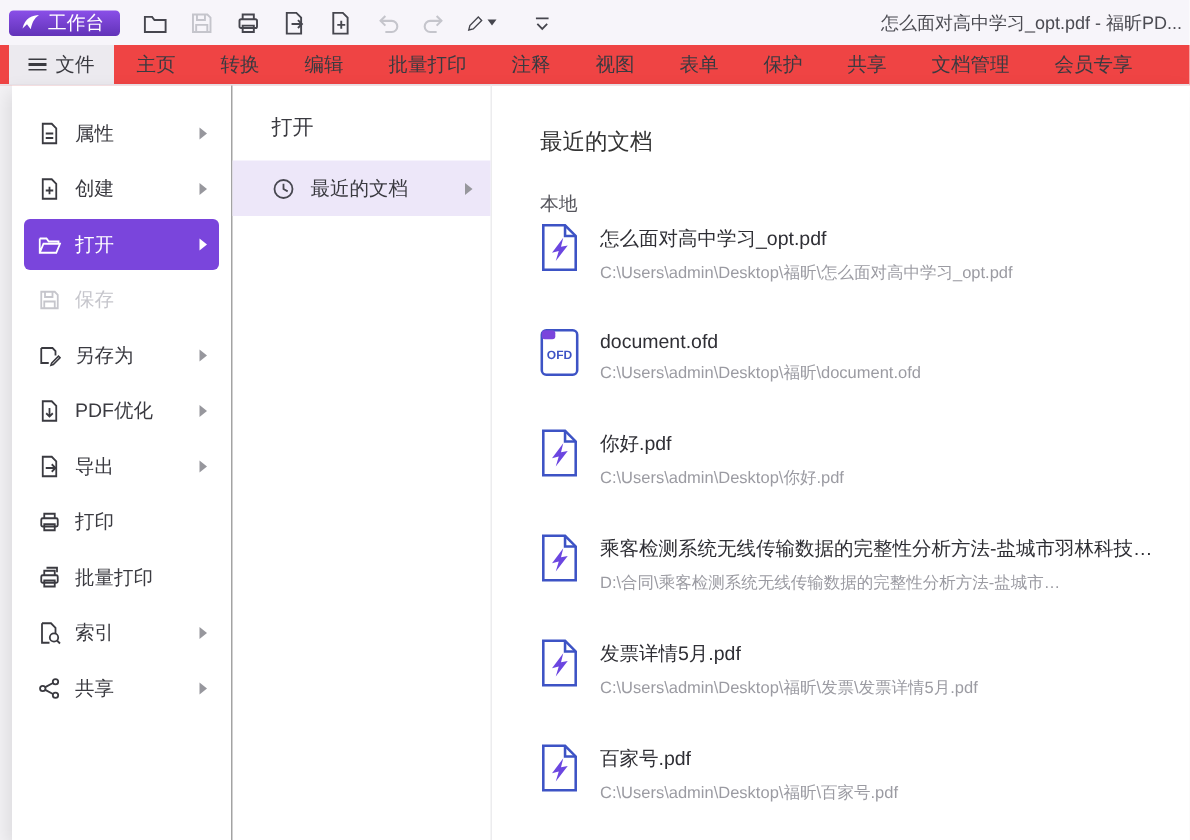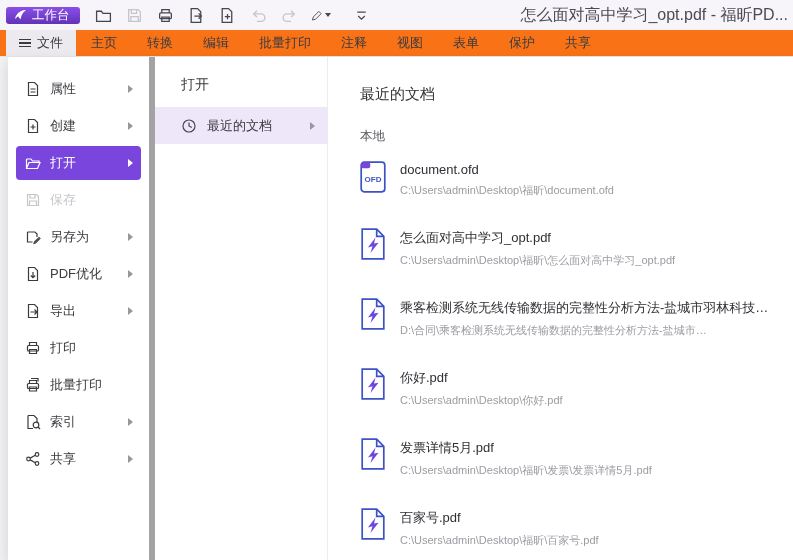--- a/index.html
+++ b/index.html
@@ -11,47 +11,47 @@
   }
   
   .titlebar{position:absolute;left:0;top:0;width:793px;height:30px;background:#f7f5fa;display:flex;align-items:center;}
   .ws-btn{margin-left:6px;height:17px;padding:0 10px 0 8px;border-radius:3px;color:#fff;display:flex;align-items:center;gap:5px;font-size:12.5px;background:linear-gradient(180deg,#8a4fe8,#6233b8);cursor:default;}
   .tb-icons{display:flex;align-items:center;margin-left:14px;gap:11px;}
   .tb-ic{width:20px;height:20px;display:flex;align-items:center;justify-content:center;color:#46464e;}
   .tb-ic.disabled{color:#c5c5cc;}
   .tb-ic.gap{margin-left:10px;}
   .pen-wrap{display:flex;align-items:center;gap:2px;}
   .mini-tri-down{width:0;height:0;border-left:3.5px solid transparent;border-right:3.5px solid transparent;border-top:4px solid #46464e;}
-  .tb-title{position:absolute;right:5px;top:0;height:30px;line-height:30px;font-size:16px;color:#4b4b52;white-space:nowrap;}
-  
-  .menubar{position:absolute;left:0;top:30px;width:793px;height:27px;background:#f97316;border-bottom:1px solid #e7e4ea;display:flex;align-items:stretch;font-size:13px;color:#3a3a40;}
+  .tb-title{position:absolute;right:5px;top:0;height:30px;line-height:30px;font-size:12px;color:#4b4b52;white-space:nowrap;}
+  
+  .menubar{position:absolute;left:0;top:30px;width:793px;height:27px;background:#ef4444;border-bottom:1px solid #e7e4ea;display:flex;align-items:stretch;font-size:13px;color:#3a3a40;}
   .mb-file{display:flex;align-items:center;gap:6px;padding:0 13px;margin-left:6px;background:#eceaef;cursor:default;}
   .mb-item{display:flex;align-items:center;padding:0 15px;cursor:default;white-space:nowrap;}
   .hamburger{display:inline-block;width:12px;}
   .hamburger i{display:block;height:1.4px;background:#3a3a40;margin:2.2px 0;}
   
   .left-strip{position:absolute;left:0;top:57px;width:8px;height:503px;background:#f3f2f5;}
   .backstage{position:absolute;left:8px;top:57px;width:785px;height:503px;background:#fff;display:flex;box-shadow:-3px 4px 12px rgba(0,0,0,0.10);}
-  .col-menu{width:147px;border-right:6px solid #a3a3a3;padding-top:12px;flex:none;}
+  .col-menu{width:147px;border-right:1px solid #a3a3a3;padding-top:12px;flex:none;}
   .fm-item{height:34px;margin:3px 8px;display:flex;align-items:center;gap:9px;padding:0 8px 0 9px;border-radius:4px;font-size:13px;color:#3a3a40;white-space:nowrap;cursor:default;}
   .fm-item.selected{background:#7a45dc;color:#fff;}
   .fm-item.disabled{color:#c6c6cc;}
   .fm-ico{width:16px;height:16px;display:flex;align-items:center;justify-content:center;flex:none;}
   .tri{width:0;height:0;border-top:4px solid transparent;border-bottom:4px solid transparent;border-left:5px solid #97979d;margin-left:auto;flex:none;}
   .fm-item.selected .tri{border-left-color:#fff;}
   
   .col-open{width:173px;border-right:1px solid #ececee;padding-top:12px;flex:none;}
   .op-header{height:30px;line-height:30px;padding-left:26px;font-size:14px;color:#3a3a40;margin-bottom:8px;}
   .op-item{height:37px;display:flex;align-items:center;gap:10px;padding:0 12px 0 26px;font-size:13px;color:#3a3a40;white-space:nowrap;cursor:default;}
   .op-item.selected{background:#ede7f9;}
   .op-ico{width:16px;height:16px;display:flex;align-items:center;justify-content:center;color:#474750;flex:none;}
   
   .col-main{flex:1;padding:20px 0 0 32px;overflow:hidden;}
   .rc-title{font-size:15px;color:#333;margin:8px 0 24px;font-weight:400;}
-  .rc-section{font-size:12.5px;color:#55555c;margin-bottom:16px;}
+  .rc-section{font-size:12.5px;color:#55555c;margin-bottom:4px;}
   .file-row{display:flex;gap:14px;margin-bottom:30px;align-items:flex-start;white-space:nowrap;cursor:default;}
   .file-ico{flex:none;width:26px;height:32px;}
   .file-name{font-size:13px;color:#2f2f35;margin:1px 0 6px;}
   .file-path{font-size:11px;color:#9b9ba2;}
   svg{display:block;}
 </style>
 </head>
 <body>
 
 <div class="titlebar">
@@ -131,20 +131,22 @@
   </div>
   <div class="mb-item">主页</div>
   <div class="mb-item">转换</div>
   <div class="mb-item">编辑</div>
   <div class="mb-item">批量打印</div>
   <div class="mb-item">注释</div>
   <div class="mb-item">视图</div>
   <div class="mb-item">表单</div>
   <div class="mb-item">保护</div>
   <div class="mb-item">共享</div>
+  <div class="mb-item">文档管理</div>
+  <div class="mb-item">会员专享</div>
 </div>
 
 <div class="left-strip"></div>
 
 <div class="backstage">
 
   <div class="col-menu">
     <div class="fm-item">
       <span class="fm-ico">
           <svg width="16" height="16" viewBox="0 0 16 16">
@@ -274,42 +276,56 @@
     </div>
   </div>
 
   <div class="col-main">
     <div class="rc-title">最近的文档</div>
     <div class="rc-section">本地</div>
 
     <div class="file-row">
       <span class="file-ico">
         <svg width="26" height="32" viewBox="0 0 26 32">
+            <path d="M2.2 1.2 h14.5 l7.1 7.1 v22.5 h-21.6 z" fill="#fff" stroke="#3d53c5" stroke-width="1.7"></path>
+            <path d="M16.7 1.2 v7.1 h7.1" fill="none" stroke="#3d53c5" stroke-width="1.7"></path>
+            <path d="M8 19.5 L15.5 9.5 L14 15.5 L18.5 14.7 L10.5 25 L12.5 18.3 Z" fill="#6b46e0"></path>
+          </svg>
+      </span>
+      <div>
+        <div class="file-name">怎么面对高中学习_opt.pdf</div>
+        <div class="file-path">C:\Users\admin\Desktop\福昕\怎么面对高中学习_opt.pdf</div>
+      </div>
+    </div>
+
+    <div class="file-row">
+      <span class="file-ico">
+        <svg width="26" height="32" viewBox="0 0 26 32">
             <rect x="1.2" y="1.2" width="23.6" height="29.6" rx="3" fill="#fff" stroke="#3d53c5" stroke-width="1.7"></rect>
             <rect x="1.2" y="1.2" width="9" height="6" rx="2" fill="#7a45dc"></rect>
             <text x="13" y="20.5" text-anchor="middle" font-size="8" font-weight="bold" fill="#3d53c5" font-family="Liberation Sans, sans-serif">OFD</text>
           </svg>
       </span>
       <div>
         <div class="file-name">document.ofd</div>
         <div class="file-path">C:\Users\admin\Desktop\福昕\document.ofd</div>
       </div>
     </div>
 
     <div class="file-row">
       <span class="file-ico">
         <svg width="26" height="32" viewBox="0 0 26 32">
             <path d="M2.2 1.2 h14.5 l7.1 7.1 v22.5 h-21.6 z" fill="#fff" stroke="#3d53c5" stroke-width="1.7"></path>
             <path d="M16.7 1.2 v7.1 h7.1" fill="none" stroke="#3d53c5" stroke-width="1.7"></path>
             <path d="M8 19.5 L15.5 9.5 L14 15.5 L18.5 14.7 L10.5 25 L12.5 18.3 Z" fill="#6b46e0"></path>
           </svg>
       </span>
       <div>
-        <div class="file-name">怎么面对高中学习_opt.pdf</div>
-        <div class="file-path">C:\Users\admin\Desktop\福昕\怎么面对高中学习_opt.pdf</div>
+        <div class="file-name">你好.pdf</div>
+        <div class="file-path">C:\Users\admin\Desktop\你好.pdf</div>
       </div>
     </div>
 
     <div class="file-row">
       <span class="file-ico">
         <svg width="26" height="32" viewBox="0 0 26 32">
             <path d="M2.2 1.2 h14.5 l7.1 7.1 v22.5 h-21.6 z" fill="#fff" stroke="#3d53c5" stroke-width="1.7"></path>
             <path d="M16.7 1.2 v7.1 h7.1" fill="none" stroke="#3d53c5" stroke-width="1.7"></path>
             <path d="M8 19.5 L15.5 9.5 L14 15.5 L18.5 14.7 L10.5 25 L12.5 18.3 Z" fill="#6b46e0"></path>
           </svg>
@@ -322,34 +338,20 @@
 
     <div class="file-row">
       <span class="file-ico">
         <svg width="26" height="32" viewBox="0 0 26 32">
             <path d="M2.2 1.2 h14.5 l7.1 7.1 v22.5 h-21.6 z" fill="#fff" stroke="#3d53c5" stroke-width="1.7"></path>
             <path d="M16.7 1.2 v7.1 h7.1" fill="none" stroke="#3d53c5" stroke-width="1.7"></path>
             <path d="M8 19.5 L15.5 9.5 L14 15.5 L18.5 14.7 L10.5 25 L12.5 18.3 Z" fill="#6b46e0"></path>
           </svg>
       </span>
       <div>
-        <div class="file-name">你好.pdf</div>
-        <div class="file-path">C:\Users\admin\Desktop\你好.pdf</div>
-      </div>
-    </div>
-
-    <div class="file-row">
-      <span class="file-ico">
-        <svg width="26" height="32" viewBox="0 0 26 32">
-            <path d="M2.2 1.2 h14.5 l7.1 7.1 v22.5 h-21.6 z" fill="#fff" stroke="#3d53c5" stroke-width="1.7"></path>
-            <path d="M16.7 1.2 v7.1 h7.1" fill="none" stroke="#3d53c5" stroke-width="1.7"></path>
-            <path d="M8 19.5 L15.5 9.5 L14 15.5 L18.5 14.7 L10.5 25 L12.5 18.3 Z" fill="#6b46e0"></path>
-          </svg>
-      </span>
-      <div>
         <div class="file-name">发票详情5月.pdf</div>
         <div class="file-path">C:\Users\admin\Desktop\福昕\发票\发票详情5月.pdf</div>
       </div>
     </div>
 
     <div class="file-row">
       <span class="file-ico">
         <svg width="26" height="32" viewBox="0 0 26 32">
             <path d="M2.2 1.2 h14.5 l7.1 7.1 v22.5 h-21.6 z" fill="#fff" stroke="#3d53c5" stroke-width="1.7"></path>
             <path d="M16.7 1.2 v7.1 h7.1" fill="none" stroke="#3d53c5" stroke-width="1.7"></path>

